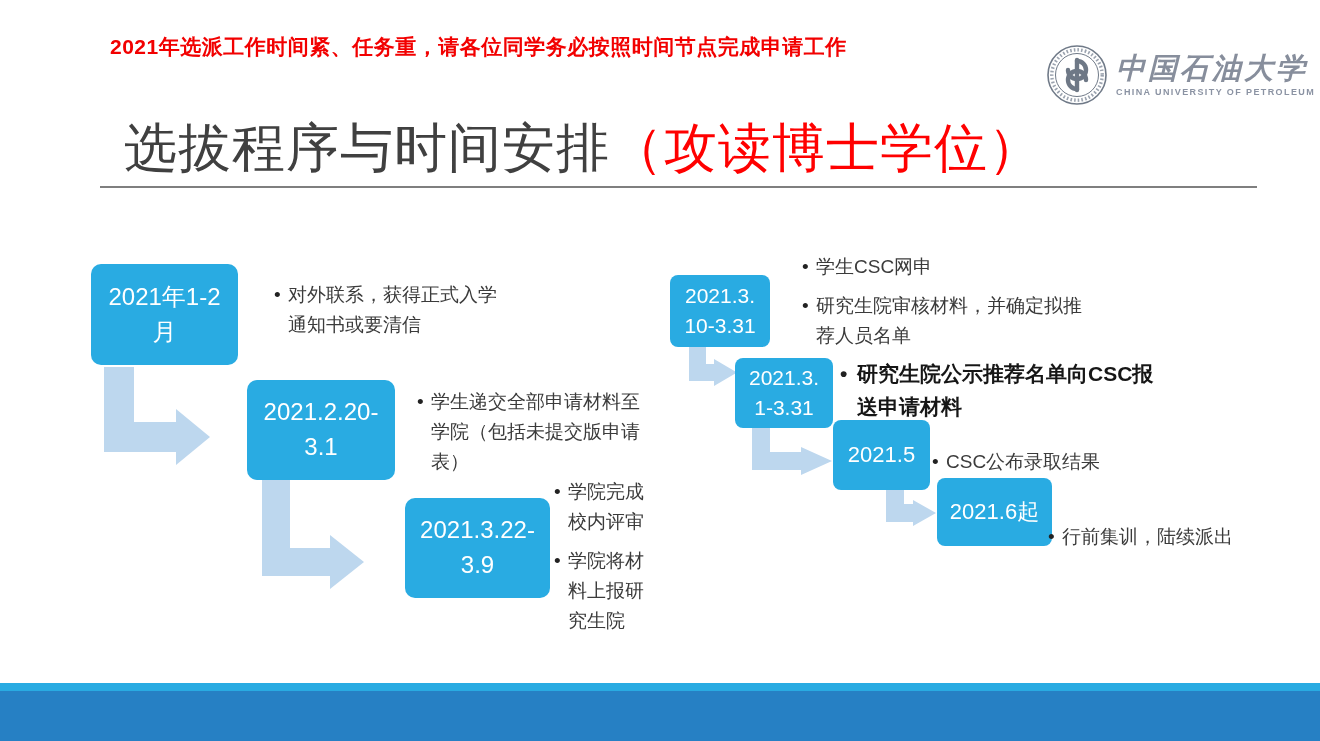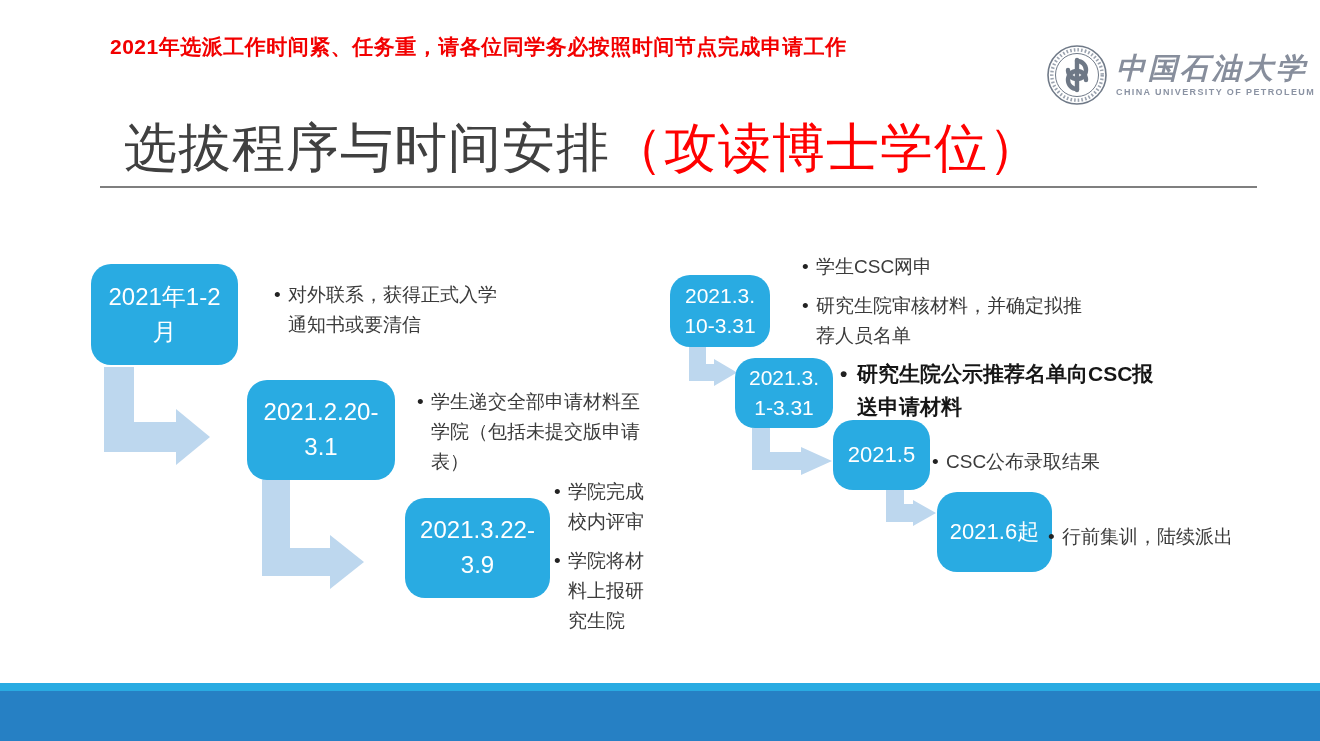--- a/index.html
+++ b/index.html
@@ -28,25 +28,25 @@
     position:absolute; left:124px; top:104px; font-size:53px; font-weight:500;
     letter-spacing:1px; white-space:nowrap; line-height:1.25;margin-top:11px;
   }
   .title-main { color:#404040; }
   .title-highlight { color:#ff0000; }
   .title-underline {
     position:absolute; left:100px; top:186px; width:1157px; height:2px; background:#7f7f7f;
   }
   .flow-svg { position:absolute; left:0; top:0; width:1320px; height:741px; pointer-events:none; }
   .node {
-    position:absolute; background:#29ABE2; color:#ffffff; border-radius:20px;
+    position:absolute; background:#29ABE2; color:#ffffff; border-radius:10px;
     display:flex; align-items:center; justify-content:center; text-align:center;
     white-space:pre-line; line-height:1.45;
   }
-  .node-sm { border-radius:20px; }
+  .node-sm { border-radius:8px; }
   .bullets { position:absolute; color:#3b3b3b; font-size:19px; line-height:30px; }
   .bullets .item { position:relative; padding-left:16px; margin-bottom:9px; }
   .bullets .item:last-child { margin-bottom:0; }
   .bullets .item::before { content:"\2022"; position:absolute; left:2px; top:0; color:#222; }
   .bullets-strong { font-size:21px; line-height:33px; font-weight:600; color:#161616; }
   .bullets-strong .item { padding-left:19px; }
   .footer-light { position:absolute; left:0; top:683px; width:1320px; height:8px; background:#29ABE2; }
   .footer-dark  { position:absolute; left:0; top:691px; width:1320px; height:50px; background:#2680C4; }
 </style>
 </head>
@@ -95,21 +95,21 @@
   <div class="node" style="left:247px; top:380px; width:148px; height:100px; font-size:24px;">2021.2.20-
 3.1</div>
   <div class="node" style="left:405px; top:498px; width:145px; height:100px; font-size:24px;">2021.3.22-
 3.9</div>
 
   <div class="node node-sm" style="left:670px; top:275px; width:100px; height:72px; font-size:21px;">2021.3.
 10-3.31</div>
   <div class="node node-sm" style="left:735px; top:358px; width:98px; height:70px; font-size:21px;">2021.3.
 1-3.31</div>
   <div class="node node-sm" style="left:833px; top:420px; width:97px; height:70px; font-size:22px;">2021.5</div>
-  <div class="node node-sm" style="left:937px; top:492px; width:115px; height:80px; font-size:22px;">2021.6起</div>
+  <div class="node node-sm" style="left:937px; top:478px; width:115px; height:68px; font-size:22px;">2021.6起</div>
 
   <div class="bullets" style="left:272px; top:280px; width:236px;">
     <div class="item">对外联系，获得正式入学通知书或要清信</div>
   </div>
   <div class="bullets" style="left:415px; top:387px; width:236px;">
     <div class="item">学生递交全部申请材料至学院（包括未提交版申请表）</div>
   </div>
   <div class="bullets" style="left:552px; top:477px; width:95px;">
     <div class="item">学院完成校内评审</div>
     <div class="item">学院将材料上报研究生院</div>

